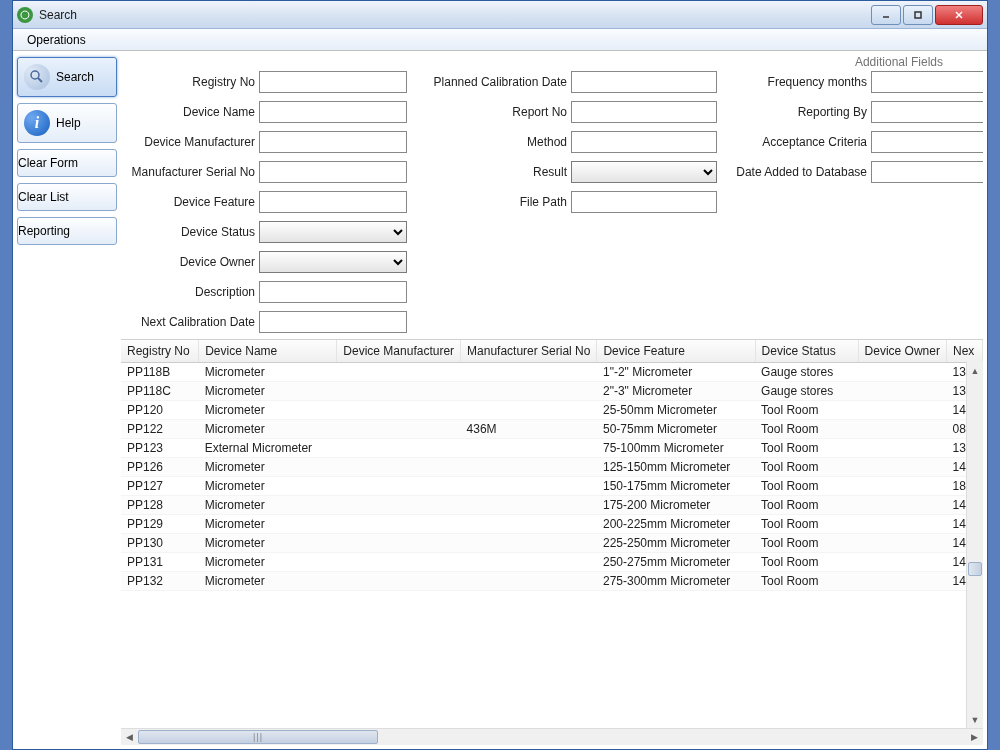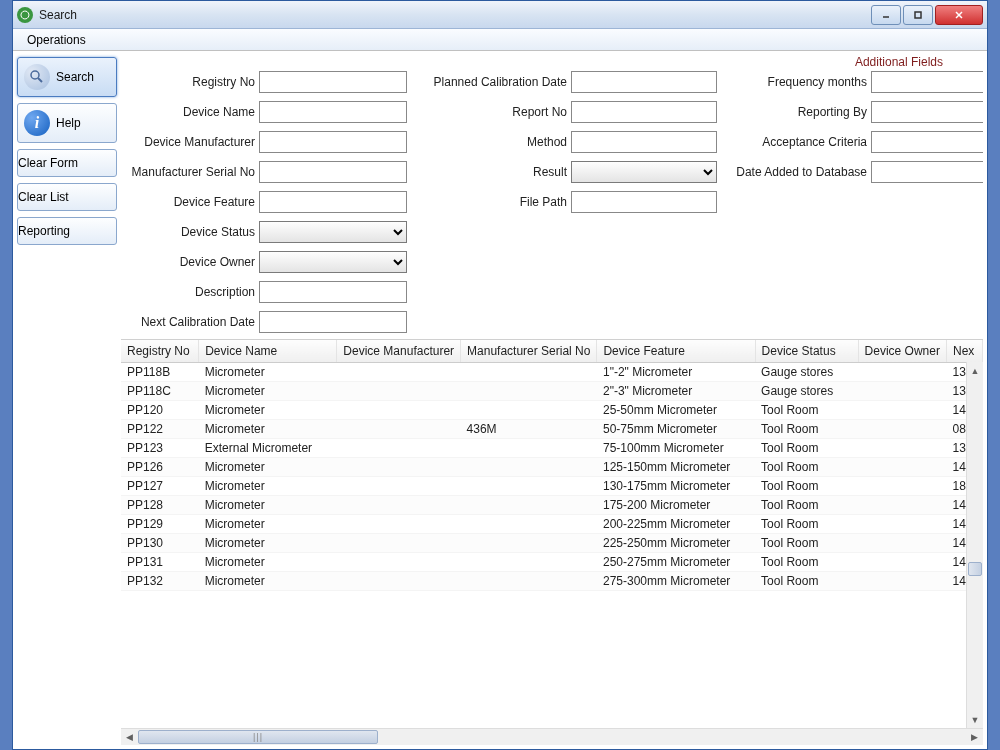--- a/index.html
+++ b/index.html
@@ -31,21 +31,21 @@
   .col1 .lbl { width: 130px; }
   .col2 .lbl { width: 150px; }
   .col3 .lbl { width: 140px; }
   .inp { height: 22px; border: 1px solid #888; padding: 1px 4px; font-size: 12px; background: #fff; }
   .col1 .inp { width: 148px; }
   .col2 .inp { width: 146px; }
   .col3 .inp { width: 140px; }
   .sel { height: 22px; border: 1px solid #7a7a7a; background: linear-gradient(to bottom, #fefefe, #e4e4e4); font-size: 12px; }
   .col1 .sel { width: 148px; }
   .col2 .sel { width: 146px; }
-  .additional-header { text-align: right; padding-right: 40px; font-size: 12px; color: #7f1d1d; }
+  .additional-header { text-align: right; padding-right: 40px; font-size: 12px; color: #737373; }
   .grid-wrap { flex: 1; border-top: 1px solid #d0d0d0; display: flex; flex-direction: column; overflow: hidden; position: relative; }
   .grid { flex: 1; overflow: hidden; position: relative; }
   table { border-collapse: collapse; width: 100%; font-size: 12px; }
   thead th { text-align: left; font-weight: normal; background: linear-gradient(to bottom, #fdfdfd, #efefef); border-bottom: 1px solid #ccc; border-right: 1px solid #e4e4e4; padding: 3px 6px; height: 22px; color: #222; white-space: nowrap; }
   tbody td { padding: 2px 6px; border-bottom: 1px solid #f4f4f4; white-space: nowrap; color: #222; }
   tbody tr:nth-child(even) { background: #fcfcfc; }
   .vscroll { position: absolute; right: 0; top: 22px; bottom: 0; width: 17px; background: #f0f0f0; border-left: 1px solid #ddd; }
   .vscroll .thumb { position: absolute; left: 1px; right: 1px; top: 200px; height: 14px; background: linear-gradient(to right, #e0e6ef, #c4d0e2); border: 1px solid #9db0cc; border-radius: 2px; }
   .vscroll .arrow { position: absolute; left: 0; right: 0; height: 17px; display: flex; align-items: center; justify-content: center; color: #606060; font-size: 9px; }
   .vscroll .arrow.up { top: 0; }
@@ -279,21 +279,21 @@
                   <td>125-150mm Micrometer</td>
                   <td>Tool Room</td>
                   <td></td>
                   <td>14-0</td>
                 </tr>
                 <tr>
                   <td>PP127</td>
                   <td>Micrometer</td>
                   <td></td>
                   <td></td>
-                  <td>130-175mm Micrometer</td>
+                  <td>150-175mm Micrometer</td>
                   <td>Tool Room</td>
                   <td></td>
                   <td>18-0</td>
                 </tr>
                 <tr>
                   <td>PP128</td>
                   <td>Micrometer</td>
                   <td></td>
                   <td></td>
                   <td>175-200 Micrometer</td>

